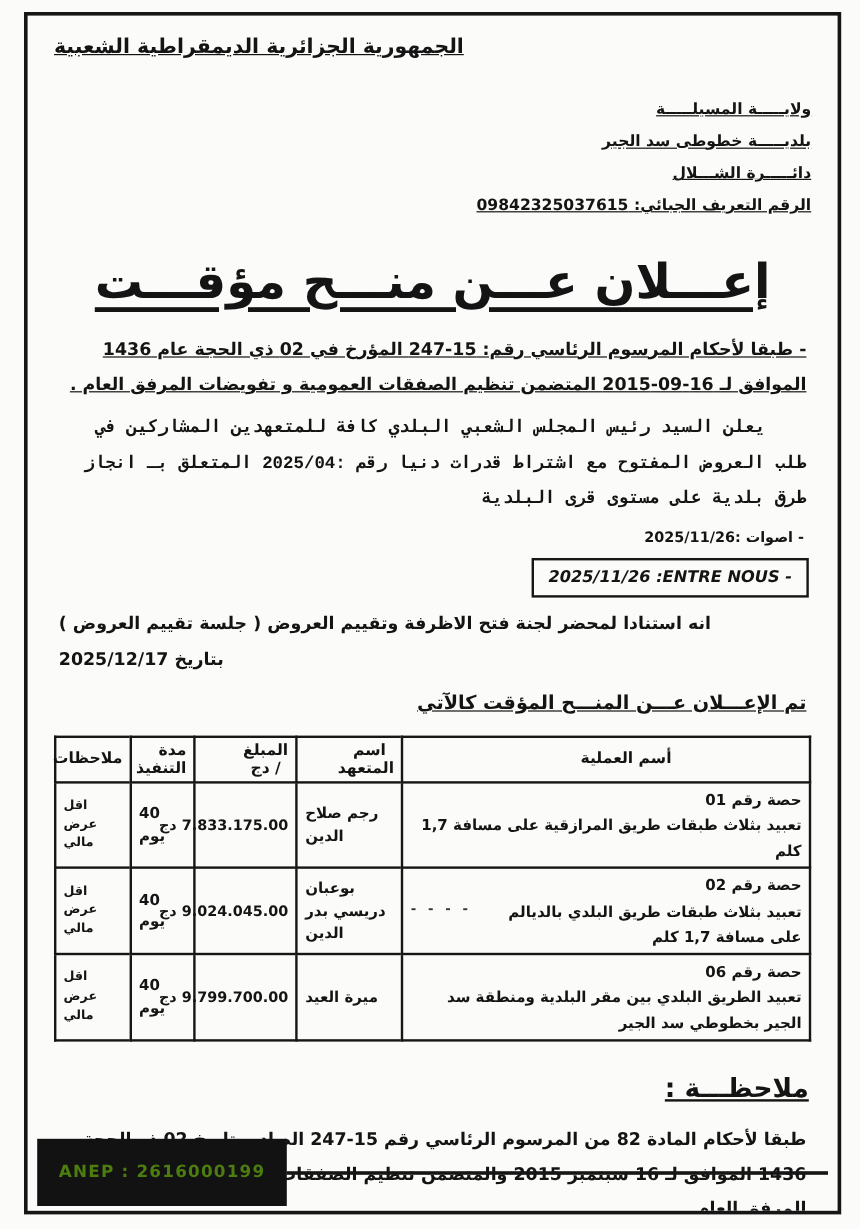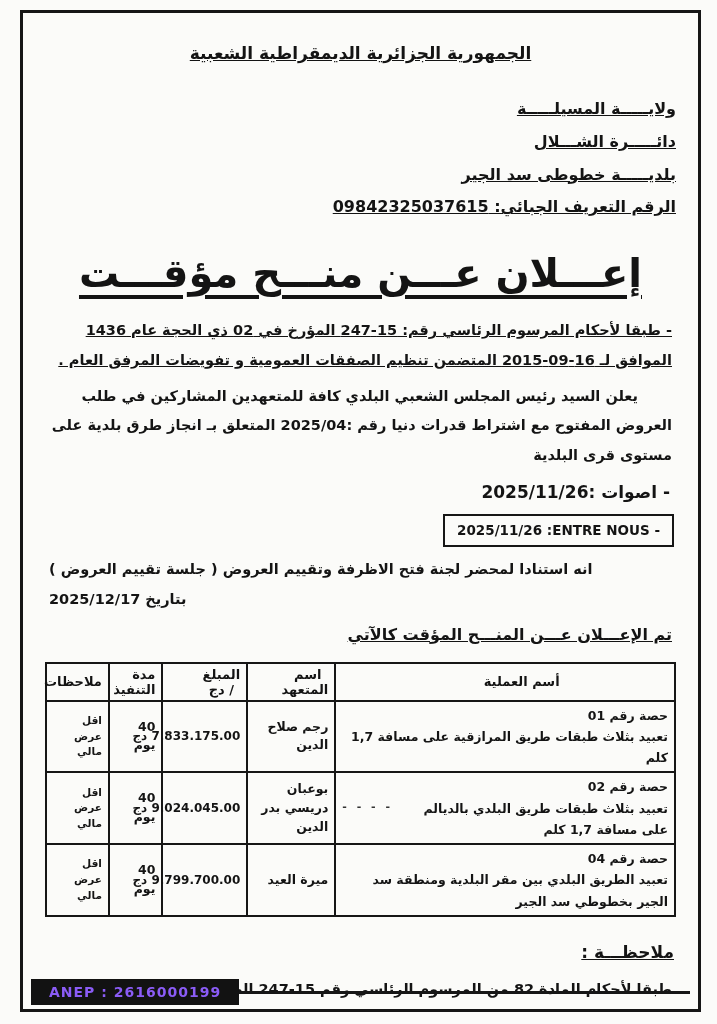--- a/index.html
+++ b/index.html
@@ -14,52 +14,53 @@
     direction: rtl;
   }
   .frame {
     position: absolute;
     inset: 10px 16px 12px 20px;
     border: 3px solid #161616;
     padding: 14px 22px 10px 22px;
     overflow: hidden;
   }
   .republic {
-    text-align: center;
+    text-align: left;
     font-size: 17px;
     letter-spacing: .5px;
     text-decoration: underline;
-    margin-top: 16px;
+    margin-top: 2px;
   }
   .letterhead {
     margin-top: 30px;
     text-align: right;
-    font-size: 16px;
+    font-size: 13px;
     line-height: 2.05;
   }
   .letterhead .lh-line { display: block; }
   .letterhead .u { text-decoration: underline; }
   .main-title {
     text-align: center;
     font-size: 40px;
     margin: 26px auto 20px auto;
     display: block;
   }
   .main-title .u { text-decoration: underline; text-underline-offset: 8px; text-decoration-thickness: 4px; }
   .body-text { font-size: 14.5px; line-height: 2.05; }
   .p-intro { margin: 4px 4px 6px 4px; text-align: right; text-decoration: underline; }
-  .p-announce { margin: 6px 4px 0 4px; text-indent: 34px; text-align: right; }
-  .journal-line { text-align: right; margin: 4px 6px 0 0; font-size: 17px; }
+  .p-announce { margin: 6px 4px 0 4px; text-indent: 34px; text-align: right; font-family: Liberation Mono, monospace; }
+  .journal-line { text-align: right; margin: 4px 6px 0 0; font-size: 12px; }
   .entre-box {
     display: inline-block;
     border: 2px solid #161616;
     padding: 1px 12px;
     font-size: 13.5px;
     direction: ltr;
     margin: 4px 2px 0 0;
+    font-style: italic;
   }
   .journal-wrap { text-align: right; }
   .p-pv { margin: 8px 4px 0 4px; text-indent: 44px; text-align: left; }
   .p-result { margin: 4px 4px 10px 4px; font-size: 16px; text-decoration: underline; }
   .award-table {
     width: 100%;
     border-collapse: collapse;
     font-size: 12.5px;
     table-layout: fixed;
   }
@@ -68,60 +69,60 @@
     padding: 3px 6px;
     vertical-align: middle;
   }
   .award-table th { font-size: 13px; height: 32px; padding-left: 39px; }
   .col-op { width: 54%; }
   .col-contractor { width: 14%; }
   .col-amount { width: 13.5%; }
   .col-duration { width: 8.5%; }
   .col-notes { width: 10%; }
   td.cell-op { text-align: right; line-height: 1.7; }
-  td.cell-center { text-align: right; line-height: 1.5; }
+  td.cell-center { text-align: left; line-height: 1.5; }
   .lot-label { display: block; }
   .op-desc { display: block; }
   .row-mark { float: left; letter-spacing: 3px; font-size: 11px; color: #333; }
   .amount { direction: rtl; unicode-bidi: embed; white-space: nowrap; font-size: 12px; }
   .notes-cell { font-size: 10.5px; }
   .note-section { margin-top: 16px; font-size: 14.5px; line-height: 2.0; }
-  .note-heading { font-size: 17px; text-decoration: underline; margin: 2px 2px 4px 2px; display: inline-block; }
+  .note-heading { font-size: 22px; text-decoration: underline; margin: 2px 2px 4px 2px; display: inline-block; }
   .note-p { margin: 2px 4px 0 4px; text-align: right; }
   .footer {
     position: absolute;
     bottom: 4px;
     left: 8px;
     right: 8px;
     display: flex;
     direction: ltr;
     align-items: center;
   }
   .footer .box {
     background: #121212;
-    color: #8b5cf6;
+    color: #4d7c0f;
     font-size: 14px;
-    padding: 5px 18px;
+    padding: 20px 18px;
     white-space: nowrap;
     letter-spacing: 1px;
   }
   .footer .rule { flex: 1; height: 3px; background: #161616; }
   .footer .box.ar { direction: rtl; font-size: 13px; }
 </style>
 </head>
 <body>
 
 <div class="frame">
 
   <div class="republic">الجمهورية الجزائرية الديمقراطية الشعبية</div>
 
   <div class="letterhead">
     <span class="lh-line"><span class="u">ولايـــــة المسيلـــــة</span></span>
+    <span class="lh-line"><span class="u">بلديـــــة خطوطى سد الجير</span></span>
     <span class="lh-line"><span class="u">دائـــــرة الشـــلال</span></span>
-    <span class="lh-line"><span class="u">بلديـــــة خطوطى سد الجير</span></span>
     <span class="lh-line"><span class="u">الرقم التعريف الجبائي: 09842325037615</span></span>
   </div>
 
   <div class="main-title">
     <span class="u">إعـــلان عـــن منـــح مؤقـــت</span>
   </div>
 
   <div class="body-text">
     <p class="p-intro">- طبقا لأحكام المرسوم الرئاسي رقم: 15-247 المؤرخ في 02 ذي الحجة عام 1436 الموافق لـ 16-09-2015 المتضمن تنظيم الصفقات العمومية و تفويضات المرفق العام .</p>
     <p class="p-announce">يعلن السيد رئيس المجلس الشعبي البلدي كافة للمتعهدين المشاركين في طلب العروض المفتوح مع اشتراط قدرات دنيا رقم :2025/04 المتعلق بـ انجاز طرق بلدية على مستوى قرى البلدية</p>
@@ -166,21 +167,21 @@
           <span class="lot-label">حصة رقم 02</span>
           <span class="op-desc"><span class="row-mark">- - - -</span><span>تعبيد بثلاث طبقات طريق البلدي بالديالم على مسافة 1,7 كلم</span></span>
         </td>
         <td class="cell-center">بوعبان دريسي بدر الدين</td>
         <td class="cell-center amount">9.024.045.00 دج</td>
         <td class="cell-center">40 يوم</td>
         <td class="cell-center notes-cell">اقل عرض مالي</td>
       </tr>
       <tr>
         <td class="cell-op">
-          <span class="lot-label">حصة رقم 04</span>
+          <span class="lot-label">حصة رقم 06</span>
           <span class="op-desc">تعبيد الطريق البلدي بين مقر البلدية ومنطقة سد الجير بخطوطي سد الجير</span>
         </td>
         <td class="cell-center">ميرة العيد</td>
         <td class="cell-center amount">9.799.700.00 دج</td>
         <td class="cell-center">40 يوم</td>
         <td class="cell-center notes-cell">اقل عرض مالي</td>
       </tr>
     </tbody>
   </table>
 

